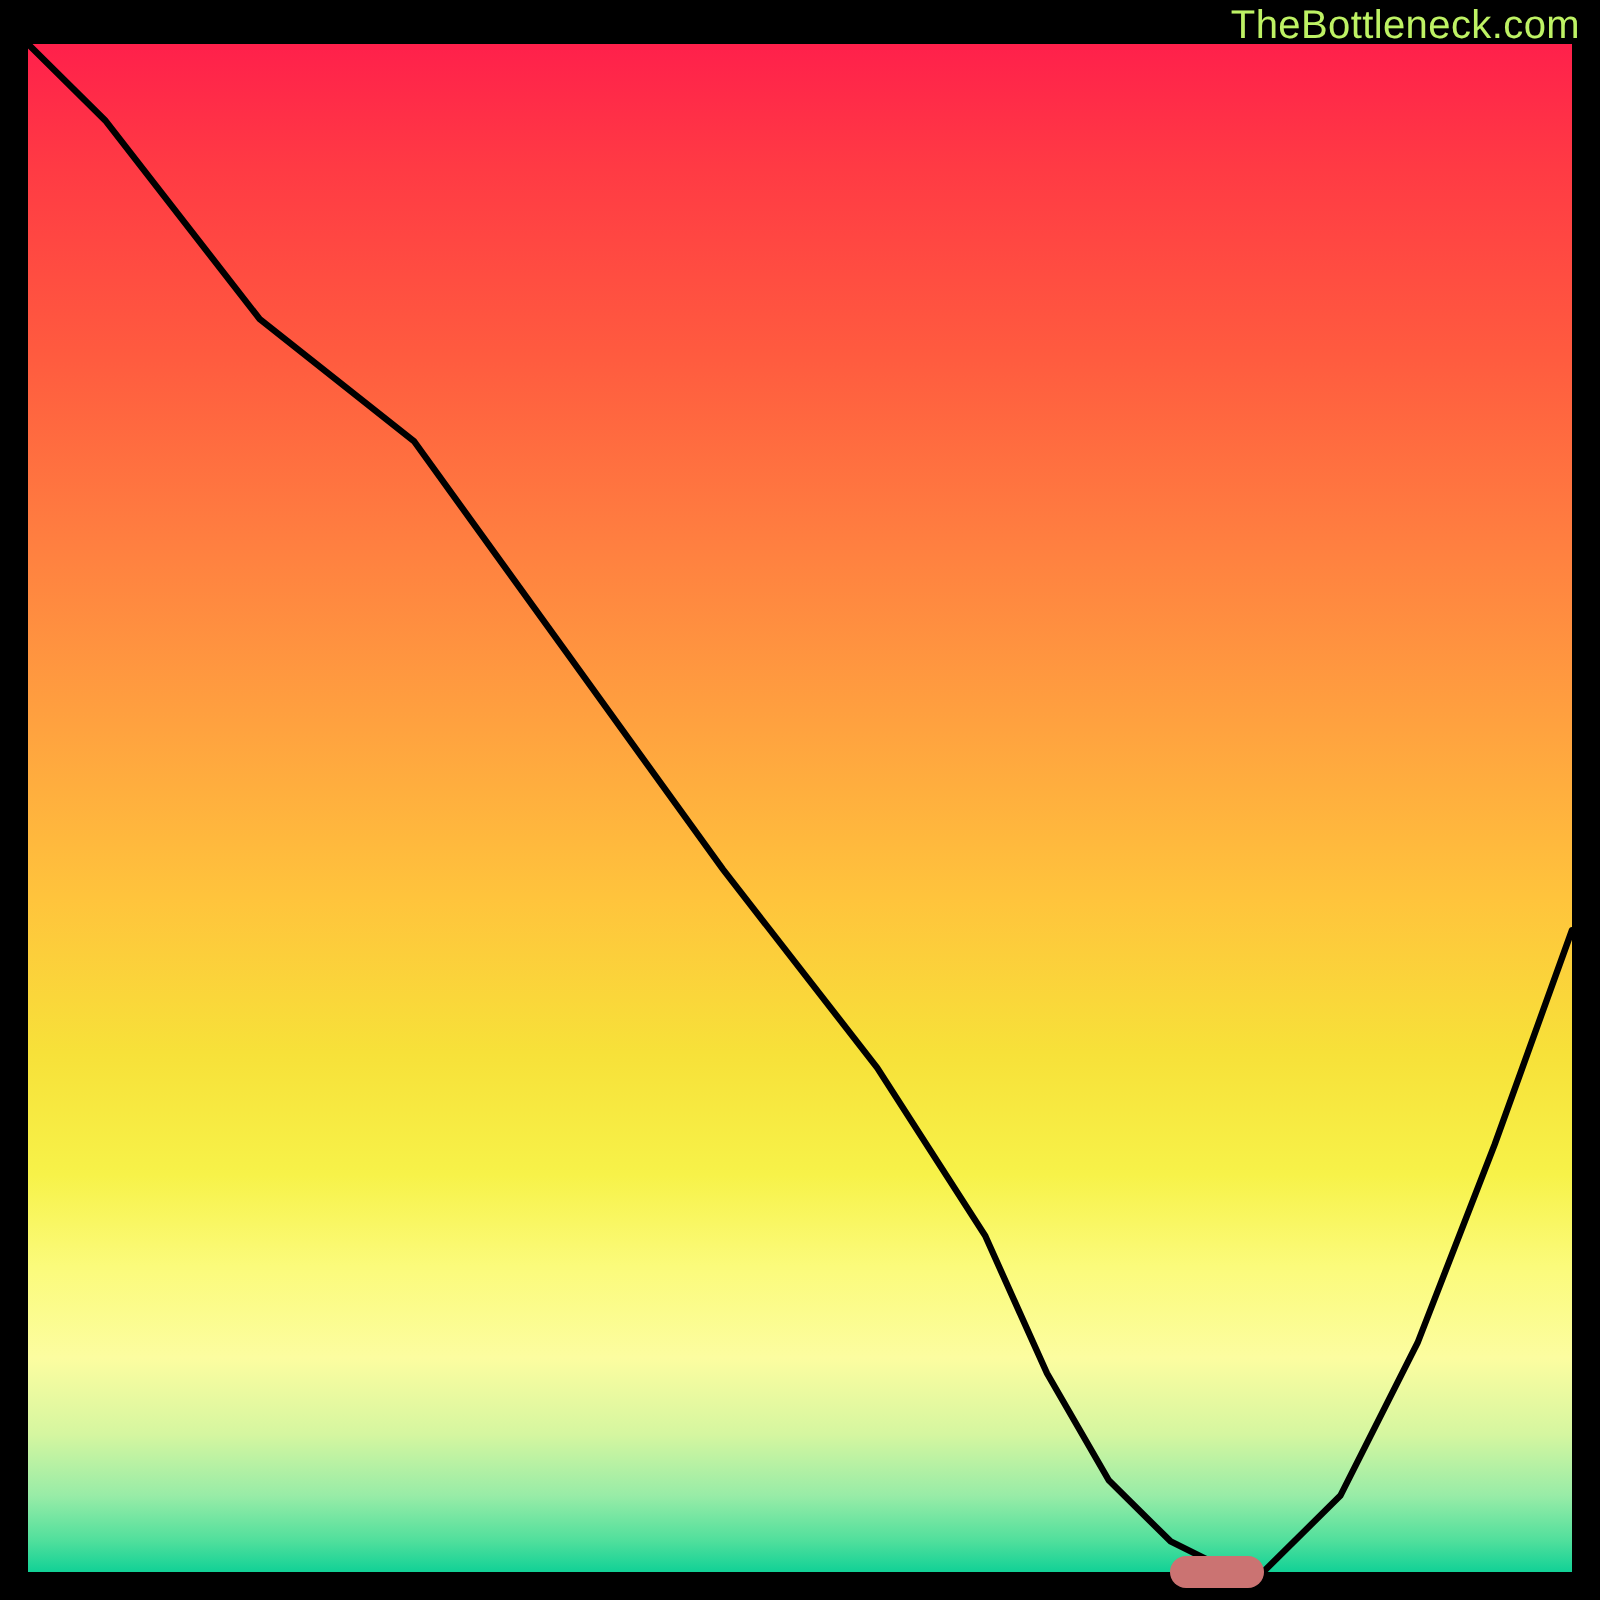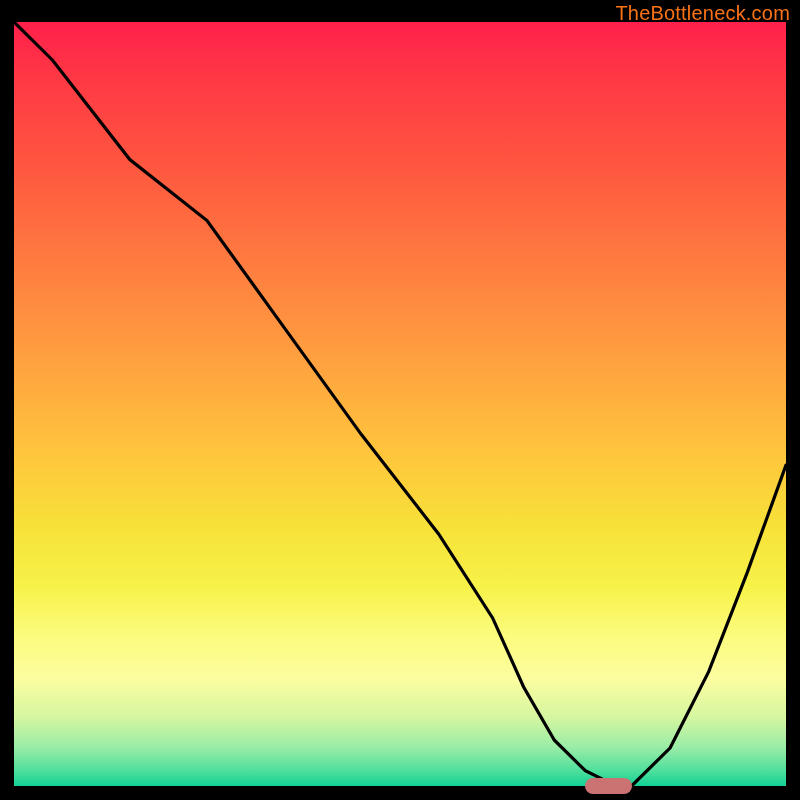--- a/index.html
+++ b/index.html
@@ -36,21 +36,21 @@
       #fcfda0 86%,
       #d5f6a0 91%,
       #98eca7 95%,
       #4fdf9c 98%,
       #11d196 100%);
   }
   .watermark {
     position: absolute;
     top: 2px;
     right: 10px;
-    color: #f97316;
+    color: #bef264;
     font-family: Verdana, Geneva, sans-serif;
     font-size: 20px;
     letter-spacing: 0.2px;
   }
   svg.curve {
     position: absolute;
     left: 14px;
     top: 22px;
     width: 772px;
     height: 764px;

